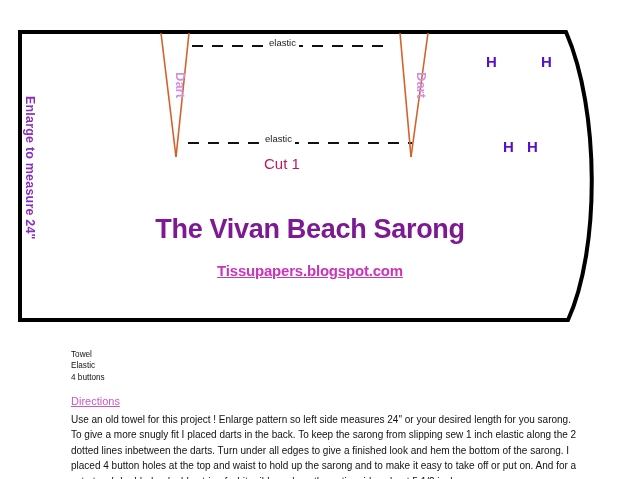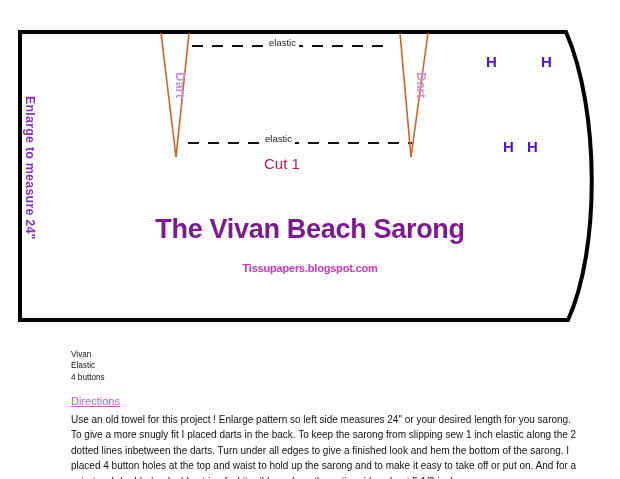--- a/index.html
+++ b/index.html
@@ -86,24 +86,25 @@
     font-size: 27px;
     font-weight: 700;
     color: #7d1a93;
     letter-spacing: -0.3px;
   }
 
   #pattern-url {
     left: 50%;
     top: 263px;
     transform: translateX(-50%);
-    font-size: 11px;
+    font-size: 15px;
     font-weight: 700;
     color: #cc33bb;
     letter-spacing: -0.2px;
+    text-decoration: underline;
   }
 
   .buttonhole {
     font-size: 15px;
     font-weight: 700;
     color: #5511cc;
     letter-spacing: 0;
   }
   #buttonhole-tl { left: 486px; top: 54px; }
   #buttonhole-tr { left: 541px; top: 54px; }
@@ -182,21 +183,21 @@
   <div class="ov buttonhole" id="buttonhole-tl">H</div>
   <div class="ov buttonhole" id="buttonhole-tr">H</div>
   <div class="ov buttonhole" id="buttonhole-bl">H</div>
   <div class="ov buttonhole" id="buttonhole-br">H</div>
 </div>
 
 <div id="instructions">
 
 
   <div id="notions-list">
-    <p class="notion-item">Vivan</p>
+    <p class="notion-item">Towel</p>
     <p class="notion-item">Elastic</p>
     <p class="notion-item">4 buttons</p>
   </div>
 
   <div class="section-heading" id="directions-heading">Directions</div>
 
   <p class="direction-para">Use an old towel for this project ! Enlarge pattern so left side measures 24" or your desired length for you sarong. To give a more snugly fit I placed darts in the back. To keep the sarong from slipping sew 1 inch elastic along the 2 dotted lines inbetween the darts.  Turn under all  edges to give a finished look and hem the bottom of the sarong.  I placed 4 button holes at the top and waist to hold up the sarong and to make it easy to take off or put on.  And for a cute touch I added a doulde strip of white ribbon along the entire sides about 5 1/2 inches.</p>
 
   <p class="direction-para" id="direction-closing">Here is another great way to turn a towel into a wearable fun in the sun sarong.</p>
 </div>

